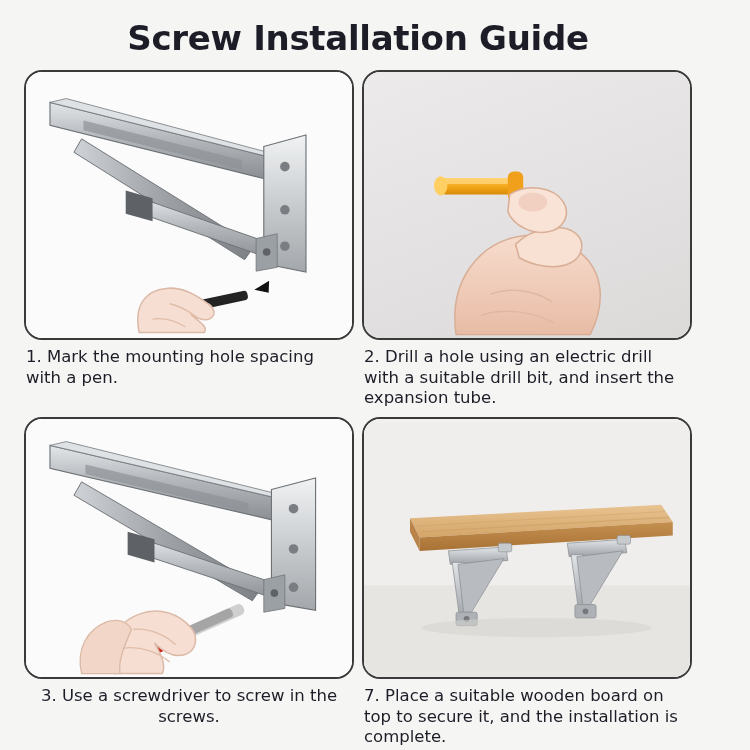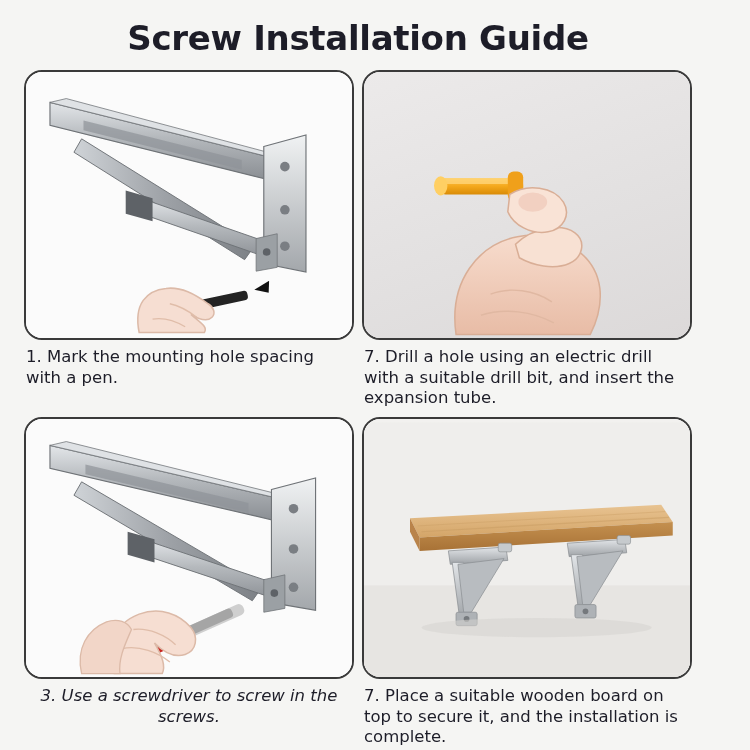--- a/index.html
+++ b/index.html
@@ -55,21 +55,21 @@
     box-sizing: border-box;
   }
   .cell.bottom .photo { height: 262px; }
   .caption {
     font-size: 16.5px;
     line-height: 1.25;
     color: #1d1d28;
     padding: 7px 2px 0 2px;
     text-align: left;
   }
-  .caption.center { text-align: center; font-style: italic; }
+  .caption.center { text-align: center; }
 
   
   .bg-white { position:absolute; inset:0; background:#fbfbfb; }
 
   
   .wall2 { position:absolute; inset:0; background: linear-gradient(160deg,#eceaea 0%,#e2e0e0 60%,#dcd9d9 100%); }
 
   
   .wall4 { position:absolute; inset:0; background: linear-gradient(180deg,#f2f1ef 0%,#e7e5e2 100%); }
 </style>
@@ -164,21 +164,21 @@
 
           <path d="M152 124 C170 112 198 116 208 132 C216 145 208 160 192 163
                    C174 166 156 156 150 142 Z" fill="#f9e3d6" stroke="#d9ae96" stroke-width="1.6"></path>
 
           <ellipse cx="176" cy="132" rx="15" ry="10" fill="#f1cdbd" opacity="0.85"></ellipse>
 
           <path d="M132 228 C152 220 178 224 196 236" fill="none" stroke="#e0b8a2" stroke-width="1.5"></path>
           <path d="M122 250 C146 242 176 246 198 258" fill="none" stroke="#e0b8a2" stroke-width="1.5"></path>
         </svg>
       </div>
-      <div class="caption">7. Drill a hole using an electric drill with a suitable drill bit, and insert the expansion tube.</div>
+      <div class="caption">2. Drill a hole using an electric drill with a suitable drill bit, and insert the expansion tube.</div>
     </div>
 
     <div class="cell bottom">
       <div class="photo">
         <div class="bg-white"></div>
 
         <svg viewBox="0 0 340 262" width="100%" height="100%" style="position:absolute;inset:0;">
 
           <polygon points="25,24 258,78 258,102 25,48" fill="url(#met1)" stroke="#6f7377" stroke-width="1.2"></polygon>
           <polygon points="25,24 42,20 260,74 258,78" fill="#dfe2e5" stroke="#6f7377" stroke-width="0.8"></polygon>

